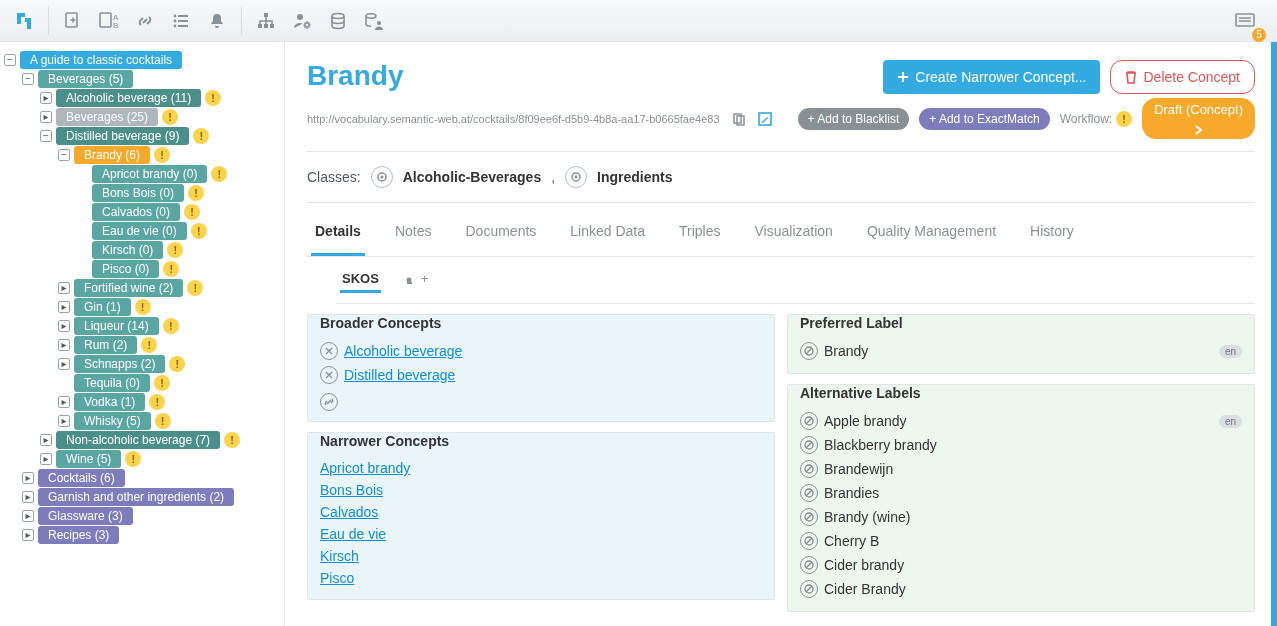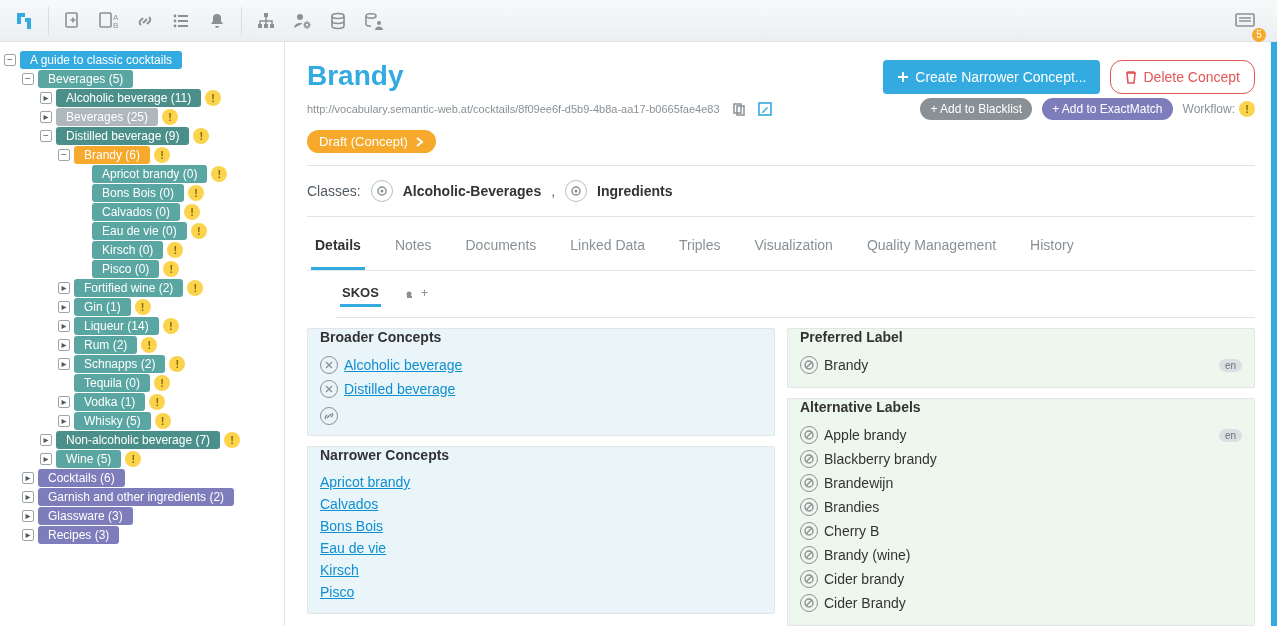--- a/index.html
+++ b/index.html
@@ -99,21 +99,21 @@
     border-radius:12px;padding:8px 14px;font-size:14px;display:flex;align-items:center;gap:6px;
   }
   .uriline{display:flex;align-items:center;gap:10px;color:#8a9196;font-size:11px;margin-bottom:12px;flex-wrap:wrap;}
   .uriline .actions{display:flex;gap:8px;color:var(--grey);}
   .chip{color:#fff;border-radius:12px;padding:4px 10px;font-size:12px;}
   .chip.grey{background:#8a9196;}
   .chip.purple{background:var(--purple);}
   .workflow{color:#8a9196;font-size:12px;display:flex;align-items:center;gap:4px;margin-left:auto;}
   .wf-pill{
     background:var(--orange);color:#fff;border-radius:14px;padding:4px 12px;
-    font-size:13px;display:flex;align-items:center;gap:8px;
+    font-size:13px;display:flex;align-items:center;gap:8px;flex-direction:column;
   }
   .classes-row{
     border-top:1px solid var(--line);border-bottom:1px solid var(--line);
     padding:14px 0;display:flex;align-items:center;gap:10px;color:var(--grey-3);
     font-size:14px;
   }
   .clsicon{width:22px;height:22px;border:1px solid #b6bfc3;border-radius:50%;
            display:inline-flex;align-items:center;justify-content:center;color:#6d7479;}
   .classes-row b{font-weight:700;color:#333;}
 
@@ -549,24 +549,24 @@
                 </div>
               </div>
           </div>
           <div class="card blue">
             <h3>Narrower Concepts</h3>
             <div class="body" id="narrower-body">
                 <div class="row">
                   <a href="#" class="plainlink">Apricot brandy</a>
                 </div>
                 <div class="row">
+                  <a href="#" class="plainlink">Bons Bois</a>
+                </div>
+                <div class="row">
                   <a href="#" class="plainlink">Calvados</a>
-                </div>
-                <div class="row">
-                  <a href="#" class="plainlink">Bons Bois</a>
                 </div>
                 <div class="row">
                   <a href="#" class="plainlink">Eau de vie</a>
                 </div>
                 <div class="row">
                   <a href="#" class="plainlink">Kirsch</a>
                 </div>
                 <div class="row">
                   <a href="#" class="plainlink">Pisco</a>
                 </div>
@@ -631,30 +631,30 @@
                   </span>
                   <span>Brandies</span>
                 </div>
                 <div class="row">
                   <span class="round">
                     <svg width="10" height="10" viewBox="0 0 10 10">
                       <circle cx="5" cy="5" r="4" fill="none" stroke="#8a9196" stroke-width="1.4"></circle>
                       <path d="M2 8l6-6" stroke="#8a9196" stroke-width="1.4"></path>
                     </svg>
                   </span>
+                  <span>Brandy (wine)</span>
+                </div>
+                <div class="row">
+                  <span class="round">
+                    <svg width="10" height="10" viewBox="0 0 10 10">
+                      <circle cx="5" cy="5" r="4" fill="none" stroke="#8a9196" stroke-width="1.4"></circle>
+                      <path d="M2 8l6-6" stroke="#8a9196" stroke-width="1.4"></path>
+                    </svg>
+                  </span>
                   <span>Cherry B</span>
-                </div>
-                <div class="row">
-                  <span class="round">
-                    <svg width="10" height="10" viewBox="0 0 10 10">
-                      <circle cx="5" cy="5" r="4" fill="none" stroke="#8a9196" stroke-width="1.4"></circle>
-                      <path d="M2 8l6-6" stroke="#8a9196" stroke-width="1.4"></path>
-                    </svg>
-                  </span>
-                  <span>Brandy (wine)</span>
                 </div>
                 <div class="row">
                   <span class="round">
                     <svg width="10" height="10" viewBox="0 0 10 10">
                       <circle cx="5" cy="5" r="4" fill="none" stroke="#8a9196" stroke-width="1.4"></circle>
                       <path d="M2 8l6-6" stroke="#8a9196" stroke-width="1.4"></path>
                     </svg>
                   </span>
                   <span>Cider brandy</span>
                 </div>

